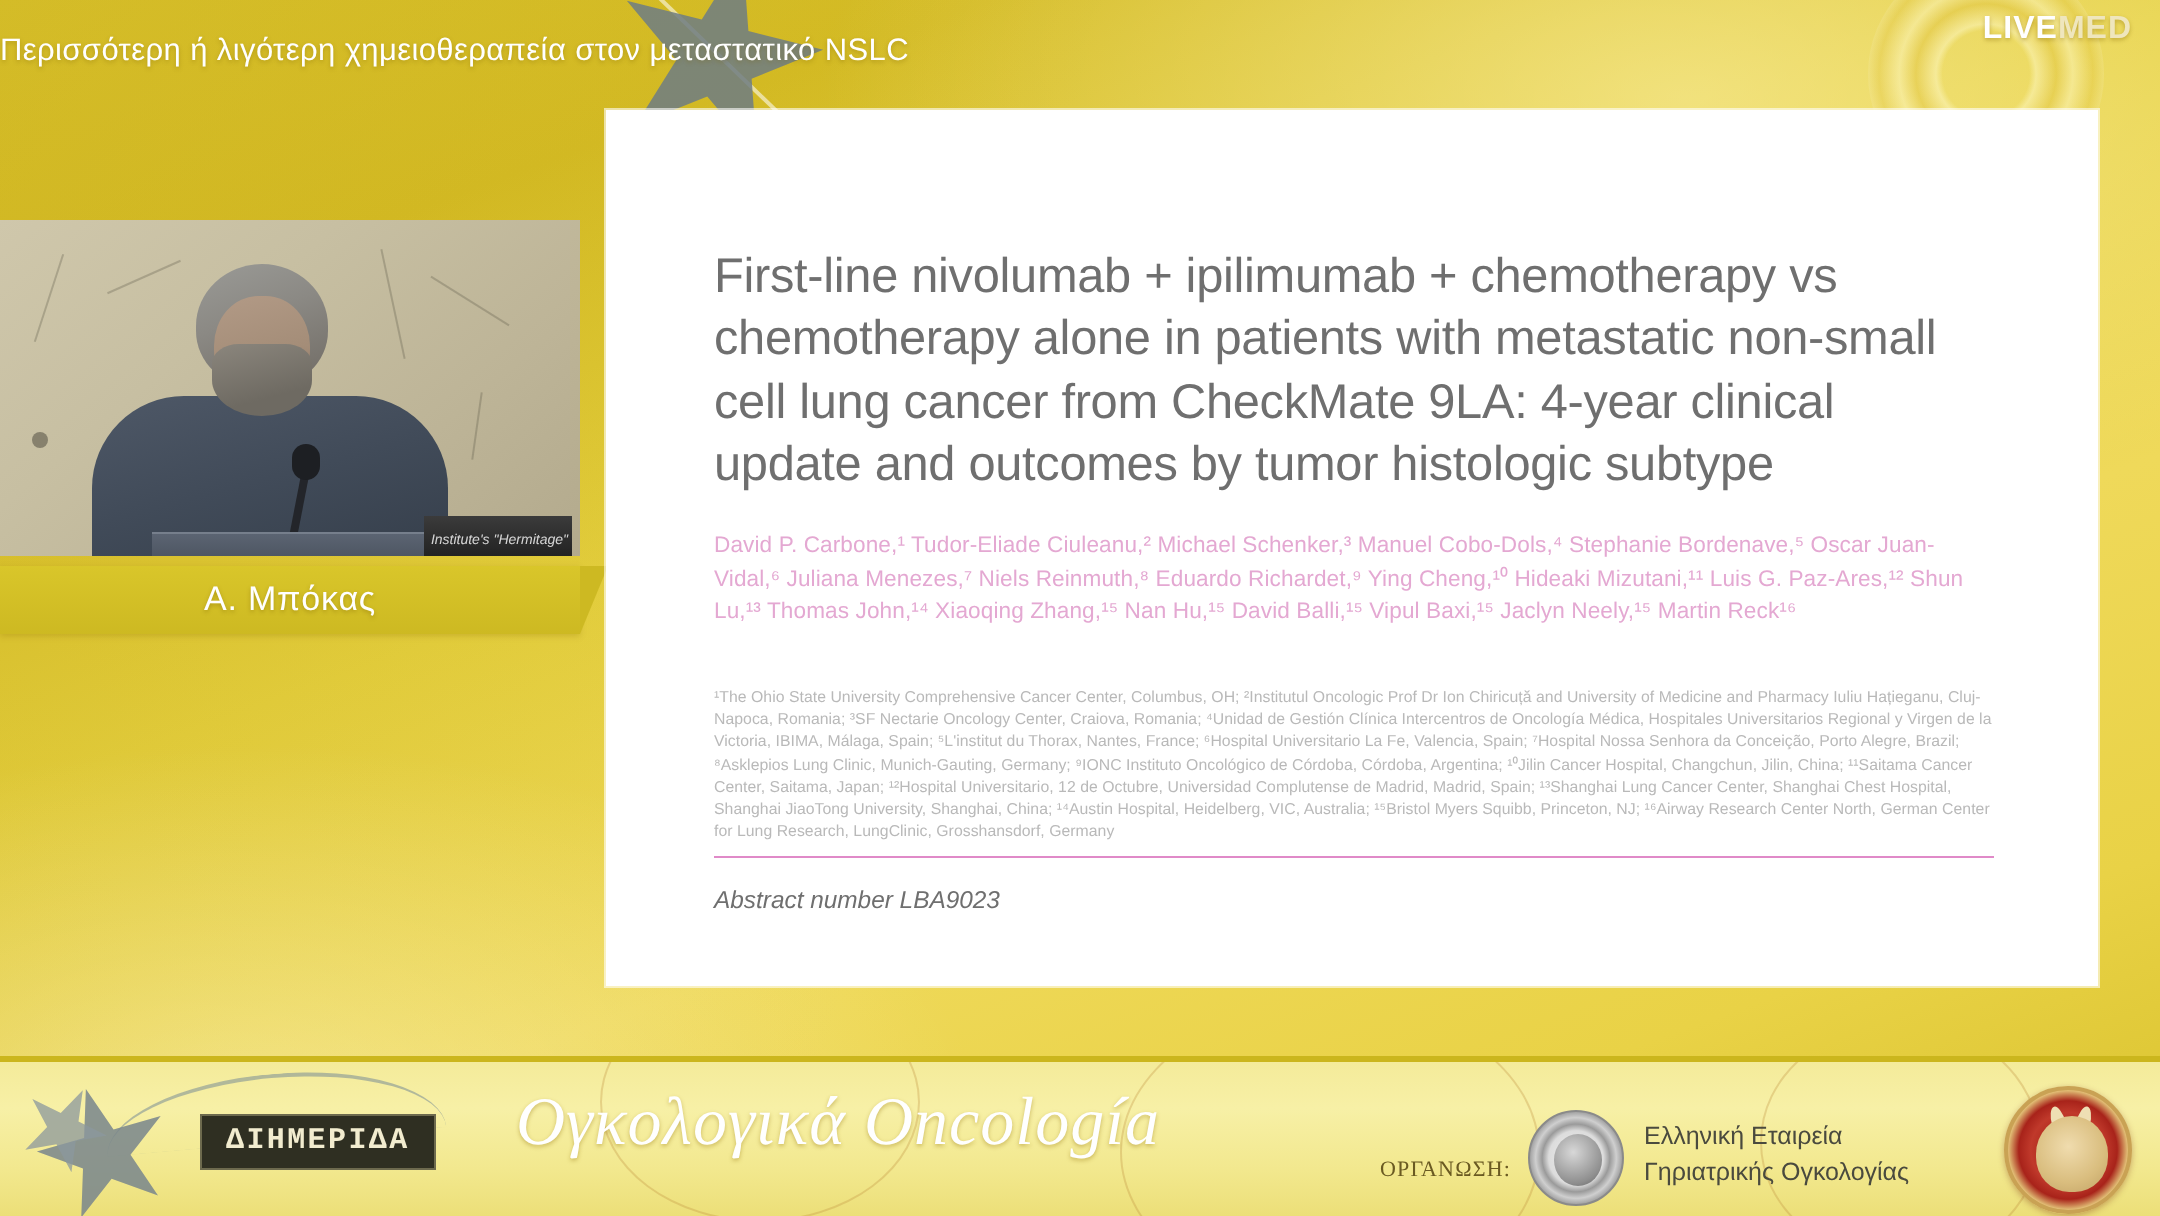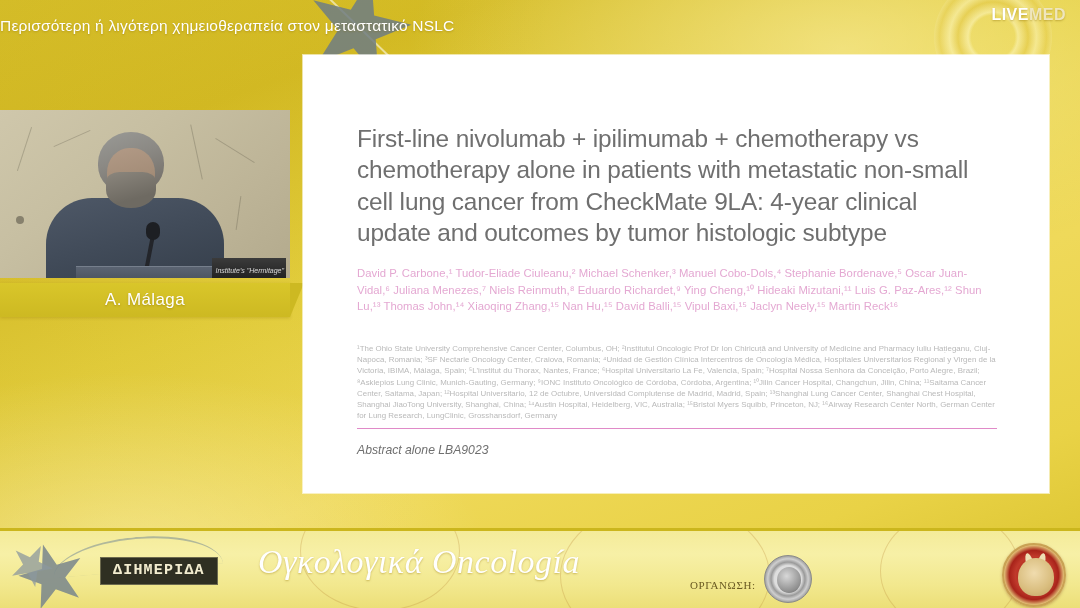--- a/index.html
+++ b/index.html
@@ -383,42 +383,46 @@
     <div class="speaker-face"></div>
     <div class="speaker-beard"></div>
     <div class="mic-stem"></div>
     <div class="mic-head"></div>
     <div class="podium"></div>
     <div class="laptop"></div>
     <div class="wall-credit">Institute's "Hermitage"</div>
   </div>
 
   <div id="speaker-nameplate">
-    <span id="speaker-name">Α. Málaga</span>
+    <span id="speaker-name">Α. Μπόκας</span>
   </div>
 
   <div id="slide">
     <div id="slide-title">First-line nivolumab + ipilimumab + chemotherapy vs chemotherapy alone in patients with metastatic non-small cell lung cancer from CheckMate 9LA: 4-year clinical update and outcomes by tumor histologic subtype</div>
     <div id="author-list">David P. Carbone,¹ Tudor-Eliade Ciuleanu,² Michael Schenker,³ Manuel Cobo-Dols,⁴ Stephanie Bordenave,⁵ Oscar Juan-Vidal,⁶ Juliana Menezes,⁷ Niels Reinmuth,⁸ Eduardo Richardet,⁹ Ying Cheng,¹⁰ Hideaki Mizutani,¹¹ Luis G. Paz-Ares,¹² Shun Lu,¹³ Thomas John,¹⁴ Xiaoqing Zhang,¹⁵ Nan Hu,¹⁵ David Balli,¹⁵ Vipul Baxi,¹⁵ Jaclyn Neely,¹⁵ Martin Reck¹⁶</div>
     <div id="affiliation-list">¹The Ohio State University Comprehensive Cancer Center, Columbus, OH; ²Institutul Oncologic Prof Dr Ion Chiricuță and University of Medicine and Pharmacy Iuliu Hațieganu, Cluj-Napoca, Romania; ³SF Nectarie Oncology Center, Craiova, Romania; ⁴Unidad de Gestión Clínica Intercentros de Oncología Médica, Hospitales Universitarios Regional y Virgen de la Victoria, IBIMA, Málaga, Spain; ⁵L'institut du Thorax, Nantes, France; ⁶Hospital Universitario La Fe, Valencia, Spain; ⁷Hospital Nossa Senhora da Conceição, Porto Alegre, Brazil; ⁸Asklepios Lung Clinic, Munich-Gauting, Germany; ⁹IONC Instituto Oncológico de Córdoba, Córdoba, Argentina; ¹⁰Jilin Cancer Hospital, Changchun, Jilin, China; ¹¹Saitama Cancer Center, Saitama, Japan; ¹²Hospital Universitario, 12 de Octubre, Universidad Complutense de Madrid, Madrid, Spain; ¹³Shanghai Lung Cancer Center, Shanghai Chest Hospital, Shanghai JiaoTong University, Shanghai, China; ¹⁴Austin Hospital, Heidelberg, VIC, Australia; ¹⁵Bristol Myers Squibb, Princeton, NJ; ¹⁶Airway Research Center North, German Center for Lung Research, LungClinic, Grosshansdorf, Germany</div>
     <div id="abstract-rule"></div>
-    <div id="abstract-number">Abstract alone LBA9023</div>
+    <div id="abstract-number">Abstract number LBA9023</div>
   </div>
 
   <div id="footer-banner">
     <div class="footer-swirl" style="left:300px;top:-40px;width:160px;height:120px;"></div>
     <div class="footer-swirl" style="left:560px;top:-30px;width:210px;height:150px;"></div>
     <div class="footer-swirl" style="left:880px;top:-20px;width:140px;height:120px;"></div>
     <div class="swoosh" style="left:52px;top:6px;"></div>
     <div class="star-deco" id="star-foot-left" style="left:14px;top:2px;">★</div>
     <div class="star-deco" id="star-foot-mid" style="left:8px;top:6px;">★</div>
 
     <div id="dimerida-badge">ΔΙΗΜΕΡΙΔΑ</div>
     <div id="event-title">Ογκολογικά Oncología</div>
     <div id="organizer-label">ΟΡΓΑΝΩΣΗ:</div>
     <div id="society-seal"></div>
+    <div id="society-name">
+      <div>Ελληνική Εταιρεία</div>
+      <div>Γηριατρικής Ογκολογίας</div>
+    </div>
     <div id="congress-emblem">
       <div id="congress-emblem-earL"></div>
       <div id="congress-emblem-earR"></div>
     </div>
   </div>
 
 </div>
 
 </body></html>

